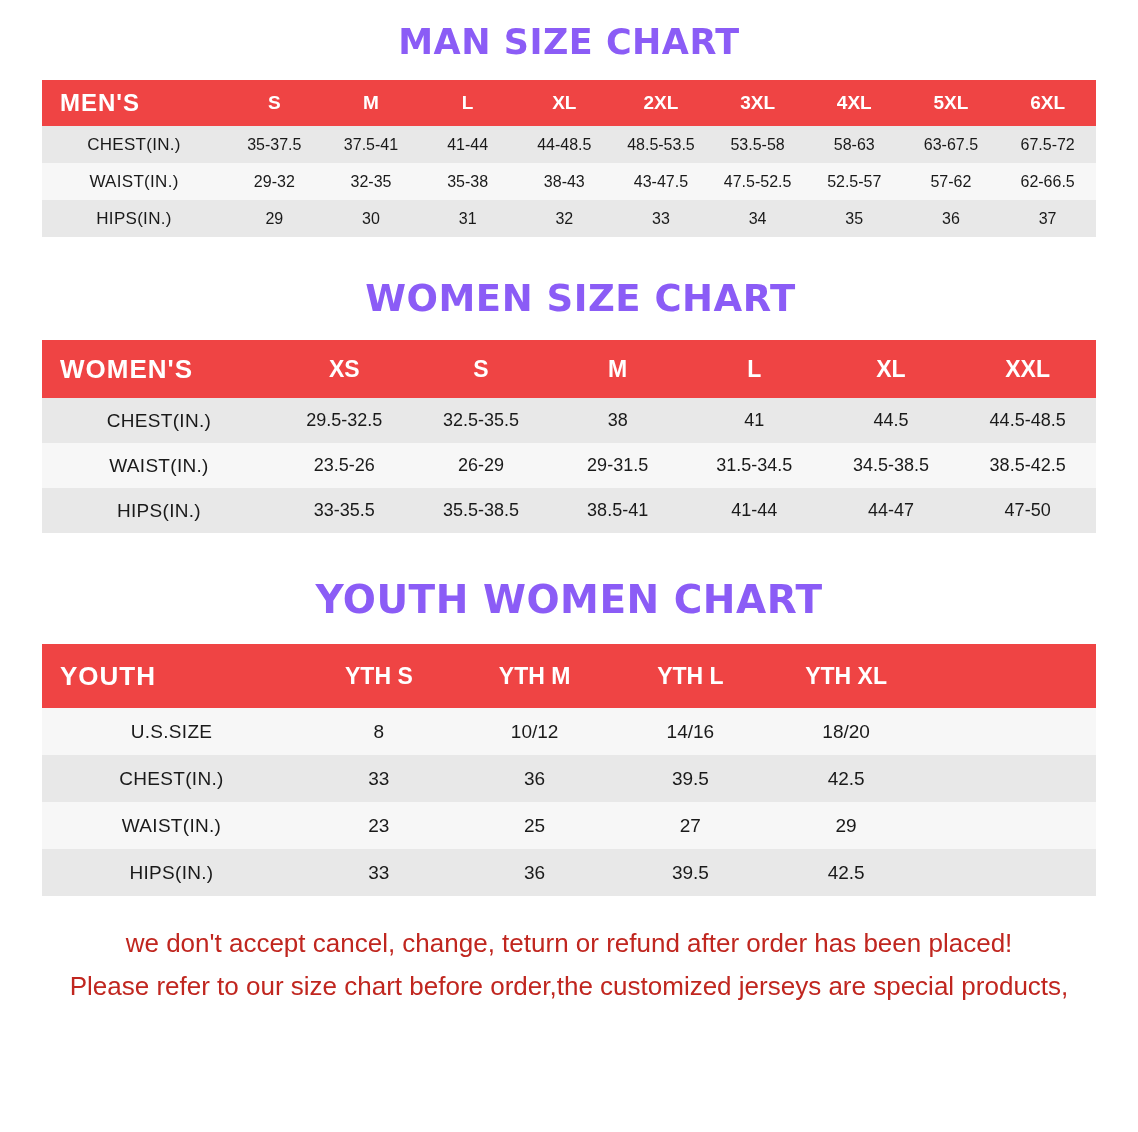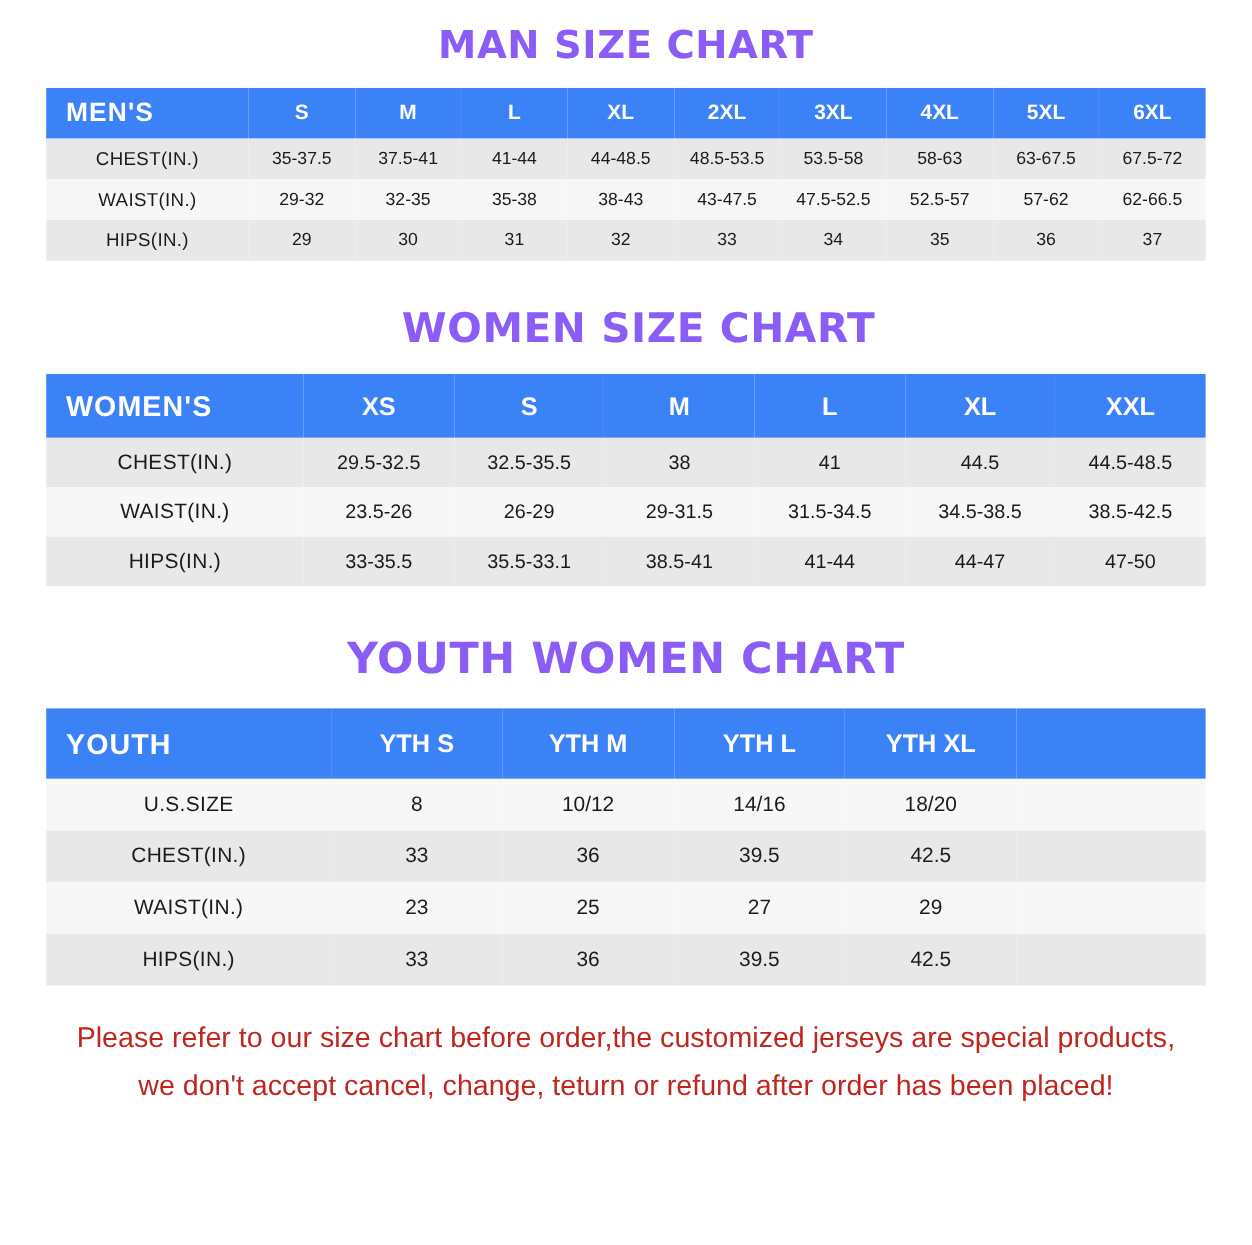--- a/index.html
+++ b/index.html
@@ -62,21 +62,21 @@
     table-layout: fixed;
   }
   table.size th,
   table.size td {
     text-align: center;
     font-family: "Liberation Sans", sans-serif;
     color: #1a1a1a;
     white-space: nowrap;
   }
   table.size thead th {
-    background: #3b82f6;
+    background: #ef4444;
     color: #ffffff;
     font-weight: bold;
   }
   table.size thead th.rowlabel {
     text-align: left;
     padding-left: 18px;
     letter-spacing: 1px;
   }
   table.size tbody td.rowlabel {
     text-align: center;
@@ -209,21 +209,21 @@
           <td>23.5-26</td>
           <td>26-29</td>
           <td>29-31.5</td>
           <td>31.5-34.5</td>
           <td>34.5-38.5</td>
           <td>38.5-42.5</td>
         </tr>
         <tr class="row-a">
           <td class="rowlabel">HIPS(IN.)</td>
           <td>33-35.5</td>
-          <td>35.5-33.1</td>
+          <td>35.5-38.5</td>
           <td>38.5-41</td>
           <td>41-44</td>
           <td>44-47</td>
           <td>47-50</td>
         </tr>
       </tbody>
     </table>
   </div>
 
   <div class="section-title title-youth">YOUTH WOMEN CHART</div>
@@ -270,17 +270,17 @@
           <td>36</td>
           <td>39.5</td>
           <td>42.5</td>
           <td></td>
         </tr>
       </tbody>
     </table>
   </div>
 
   <div class="note">
+    <span class="line">we don't accept cancel, change, teturn or refund after order has been placed!</span>
     <span class="line">Please refer to our size chart before order,the customized jerseys are special products,</span>
-    <span class="line">we don't accept cancel, change, teturn or refund after order has been placed!</span>
   </div>
 
 </div>
 
 </body></html>

